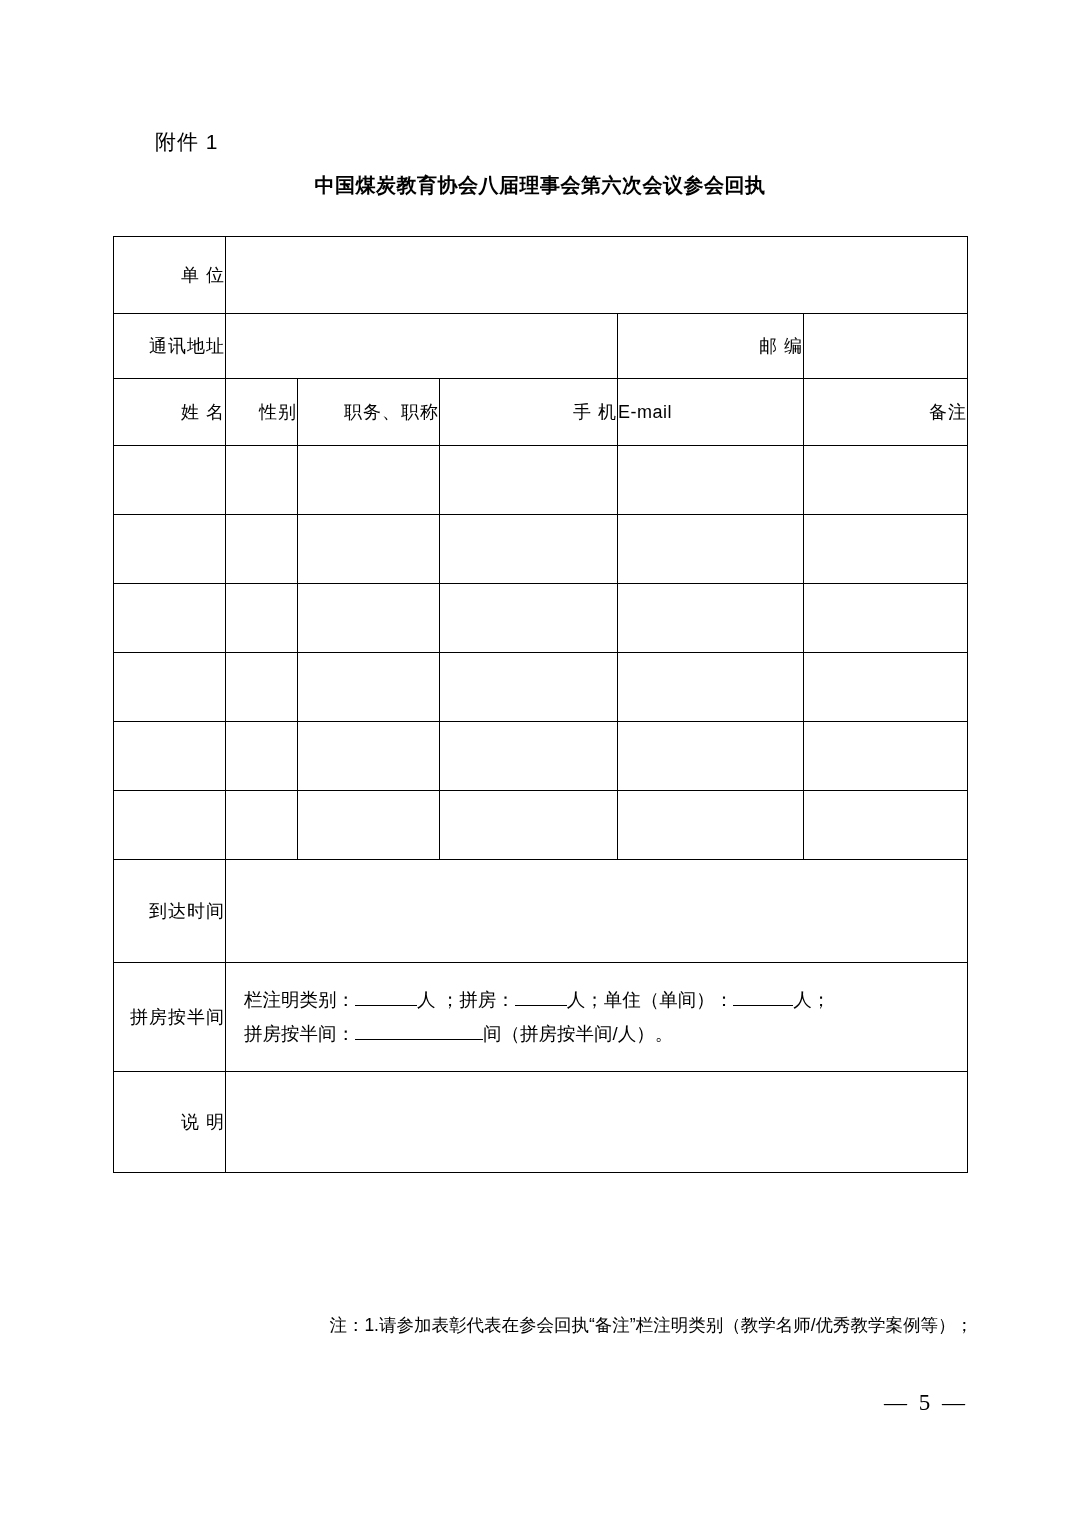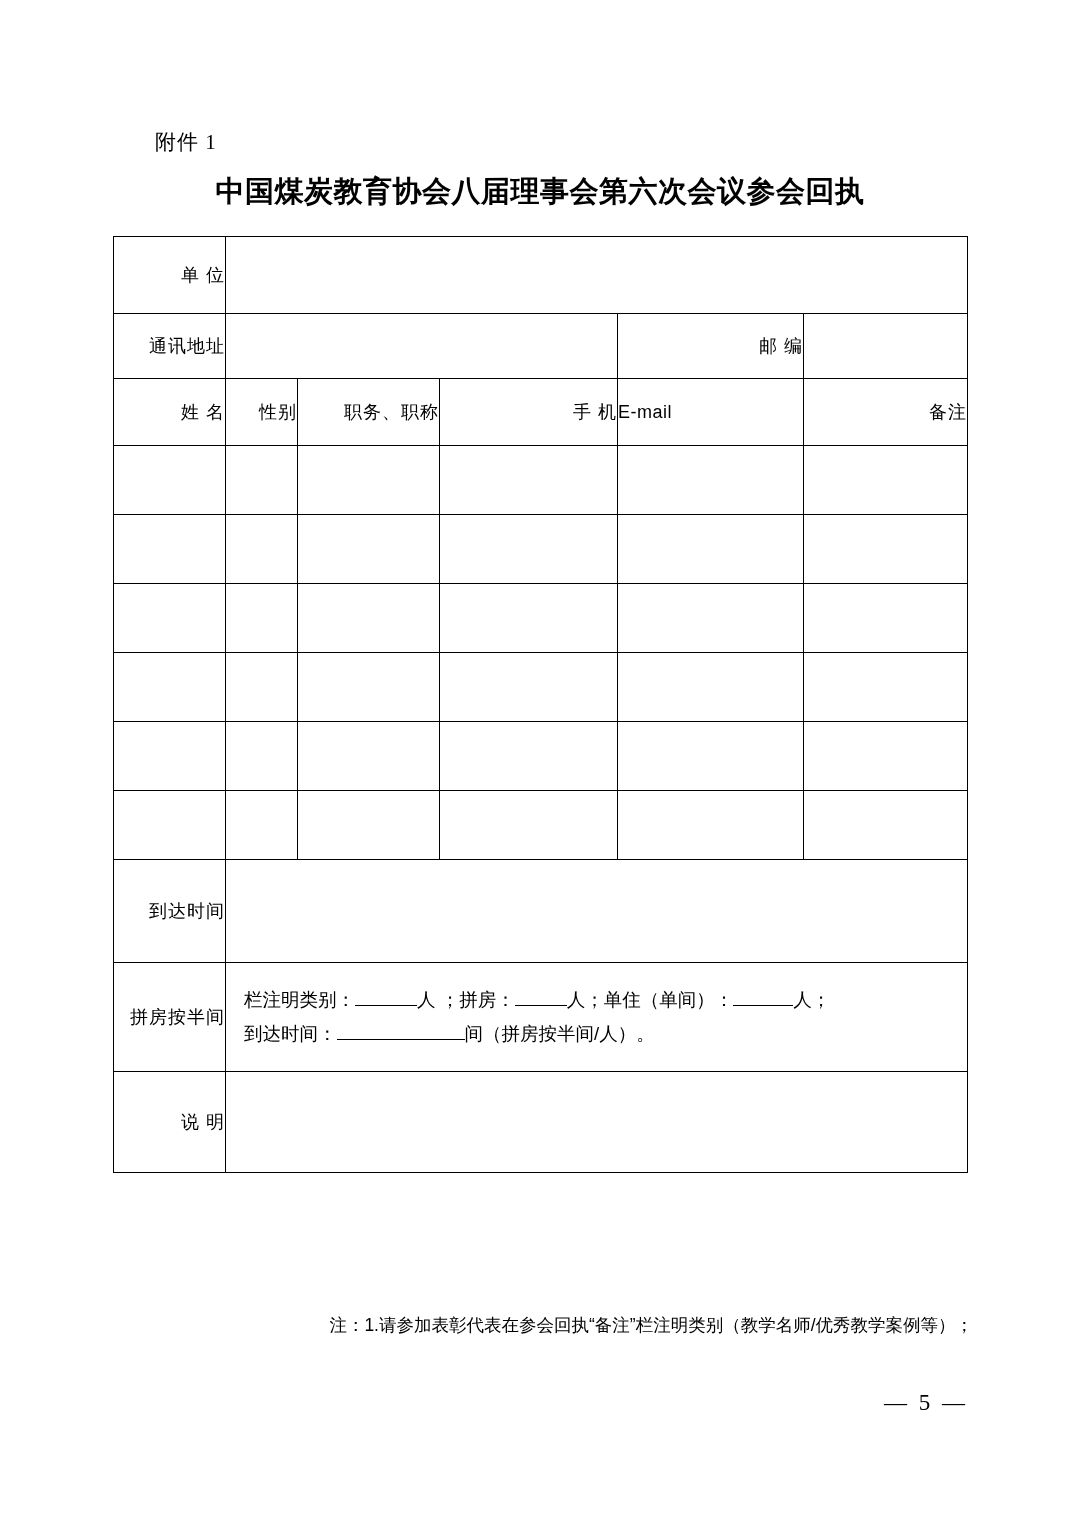--- a/index.html
+++ b/index.html
@@ -19,33 +19,33 @@
     position: relative;
     width: 1080px;
     height: 1527px;
     box-sizing: border-box;
     padding: 0;
   }
   .attachment-label {
     position: absolute;
     left: 155px;
     top: 128px;
-    font-family: Liberation Serif, serif;
+    font-family: Liberation Sans, sans-serif;
     font-size: 21px;
     letter-spacing: 1px;
   }
   .doc-title {
     position: absolute;
     left: 0;
     top: 172px;
     width: 1080px;
     text-align: center;
     font-family: "DejaVu Serif", "Liberation Serif", serif;
     font-weight: bold;
-    font-size: 29px;
+    font-size: 20px;
     letter-spacing: 0.5px;
   }
   table.form {
     position: absolute;
     left: 113px;
     top: 236px;
     width: 854px;
     border-collapse: collapse;
     table-layout: fixed;
   }
@@ -227,21 +227,21 @@
     </tr>
 
     <tr class="row-lodging">
       <td class="lbl">拼房按半间</td>
       <td colspan="5">
         <div class="lodging-text">
           <div>
             <span>栏注明类别：</span><span class="u1"></span><span>人 ；拼房：</span><span class="u2"></span><span>人；单住（单间）：</span><span class="u3"></span><span>人；</span>
           </div>
           <div>
-            <span>到达时间：</span><span class="u4"></span><span>间（拼房按半间/人）。</span>
+            <span>拼房按半间：</span><span class="u4"></span><span>间（拼房按半间/人）。</span>
           </div>
         </div>
       </td>
     </tr>
 
     <tr class="row-note">
       <td class="lbl">说  明</td>
       <td colspan="5"></td>
     </tr>
   </tbody>

